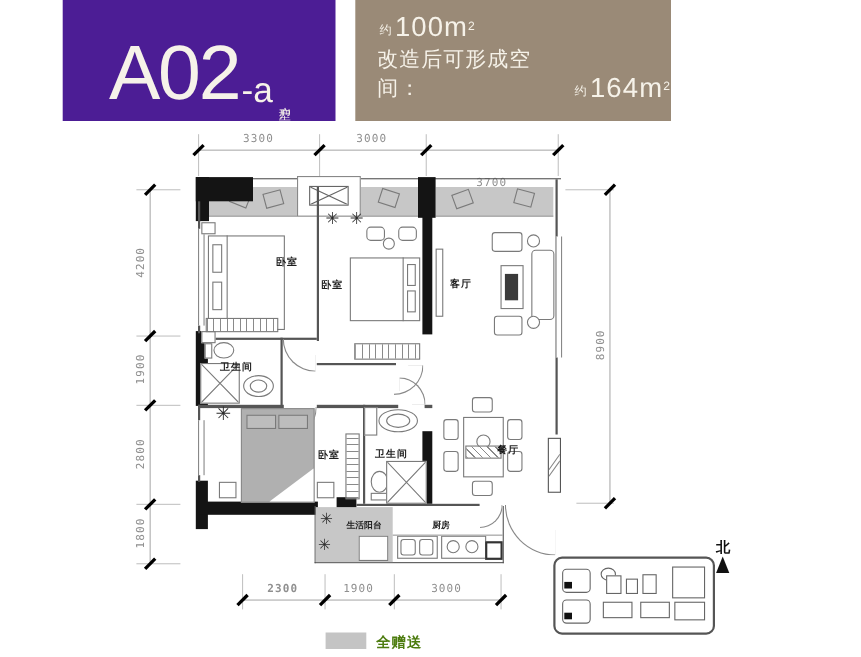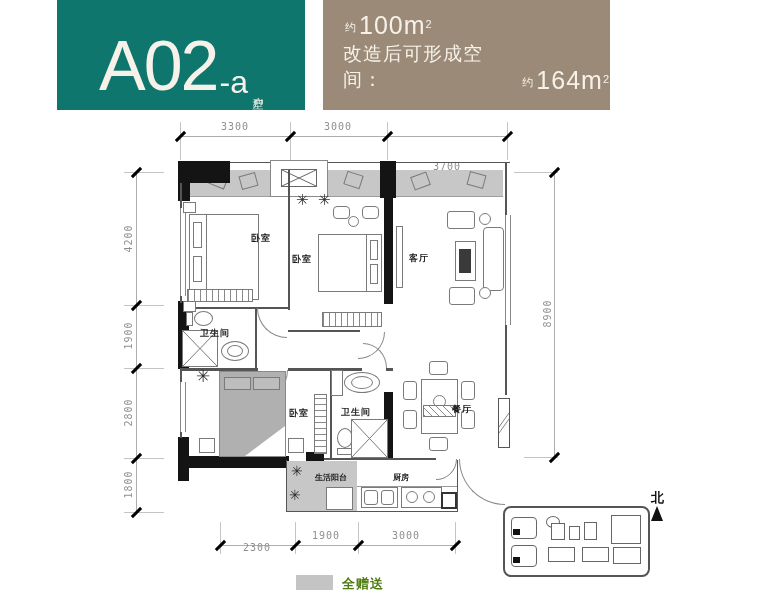--- a/index.html
+++ b/index.html
@@ -45,21 +45,21 @@
   .north-arrow{position:absolute;width:0;height:0;border-left:6px solid transparent;border-right:6px solid transparent;border-bottom:15px solid #111;}
   .map{position:absolute;border:2px solid #555;border-radius:8px;background:#fff;}
   .mshape{position:absolute;border:1px solid #666;background:#fff;box-sizing:border-box;}
   svg{display:block;}
 </style>
 </head>
 <body>
 
 <div class="page">
 
-  <div class="hd hd-left" style="background:#0f766e;">
+  <div class="hd hd-left" style="background:#4c1d95;">
     <span class="unit-code">A02</span>
     <span class="unit-variant">-a</span>
     <span class="unit-type">户型</span>
   </div>
   <div class="hd hd-right" style="background:#9a8a77;">
     <div class="specline">
         <span class="approx">约</span>
         <span class="bigval">100m</span>
         <span class="supsq">2</span>
     </div>
@@ -109,21 +109,21 @@
 
   <div class="dimline" style="left:220px;top:545px;width:236px;height:1px;"></div>
   <div class="ext" style="left:220px;top:522px;width:1px;height:32px;"></div>
   <div class="ext" style="left:295px;top:522px;width:1px;height:32px;"></div>
   <div class="ext" style="left:358px;top:522px;width:1px;height:32px;"></div>
   <div class="ext" style="left:455px;top:522px;width:1px;height:32px;"></div>
   <div class="tick" style="left:214px;top:544px;"></div>
   <div class="tick" style="left:289px;top:544px;"></div>
   <div class="tick" style="left:352px;top:544px;"></div>
   <div class="tick" style="left:449px;top:544px;"></div>
-  <div class="dimtext" style="left:237px;top:542px;">2300</div>
+  <div class="dimtext" style="left:237px;top:530px;font-weight:bold;">2300</div>
   <div class="dimtext" style="left:306px;top:530px;">1900</div>
   <div class="dimtext" style="left:386px;top:530px;">3000</div>
 
   <div class="tw" style="left:180px;top:162px;width:330px;height:1px;"></div>
 
   <div class="gray" style="left:188px;top:170px;width:82px;height:26px;"></div>
   <div class="gray" style="left:328px;top:170px;width:52px;height:26px;"></div>
   <div class="gray" style="left:396px;top:170px;width:107px;height:26px;"></div>
   <div class="furn nofill" style="left:210px;top:173px;width:17px;height:14px;transform:rotate(22deg);"></div>
   <div class="furn nofill" style="left:240px;top:174px;width:17px;height:14px;transform:rotate(-15deg);"></div>

